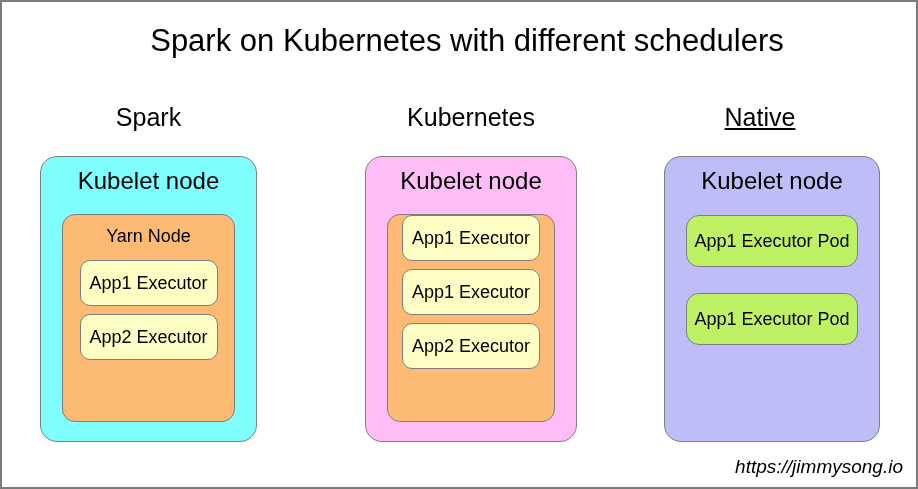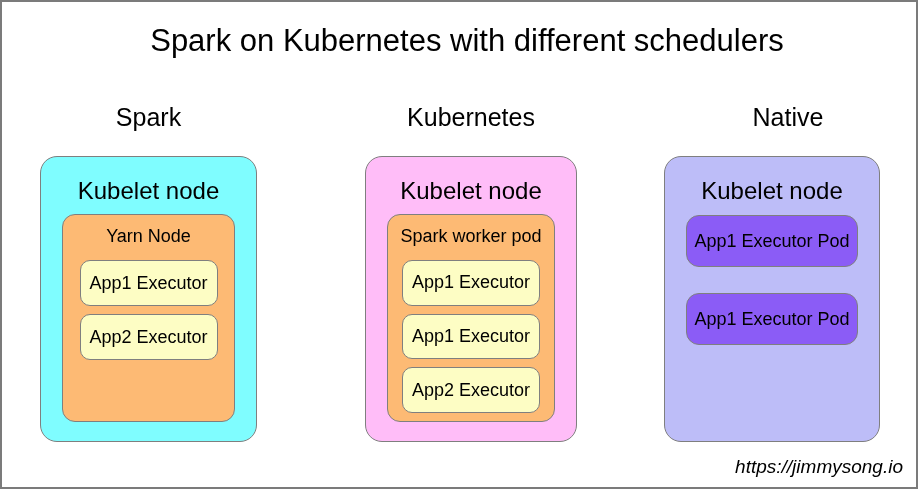--- a/index.html
+++ b/index.html
@@ -20,36 +20,36 @@
     letter-spacing: 0px;
     white-space: nowrap;
   }
   .col-heading {
     position: absolute; top: 101px;
     text-align: center;
     font-size: 25px;
   }
   .col-heading.c1 { left: 38px;  width: 217px; }
   .col-heading.c2 { left: 363px; width: 212px; }
-  .col-heading.c3 { left: 678px; width: 216px; }
+  .col-heading.c3 { left: 650px; width: 216px; text-decoration: underline; }
 
   .node-box {
     position: absolute; top: 154px; height: 286px;
     box-sizing: border-box;
     border: 1px solid #7f7f7f;
     border-radius: 17px;
   }
   .node-box.yarn       { left: 38px;  width: 217px; background: #7ffdff; }
   .node-box.standalone { left: 363px; width: 212px; background: #ffbdf8; }
   .node-box.native     { left: 662px; width: 216px; background: #bdbdf8; }
 
   .node-title {
     text-align: center;
     font-size: 24px;
-    margin-top: 20px;
+    margin-top: 10px;
   }
   .inner-box {
     position: absolute;
     left: 21px; right: 21px; top: 57px; bottom: 19px;
     background: #fdba74;
     border: 1px solid #7f7f7f;
     border-radius: 13px;
     box-sizing: border-box;
     display: flex;
     flex-direction: column;
@@ -78,21 +78,21 @@
   .pods-col3 {
     position: absolute;
     left: 22px; right: 22px; top: 58px;
     display: flex;
     flex-direction: column;
     align-items: center;
     gap: 26px;
   }
   .pod.green {
     width: 172px; height: 52px;
-    background: #8b5cf6;
+    background: #bef264;
     border-radius: 13px;
   }
   .footer-url {
     position: absolute;
     right: 13px; bottom: 9px;
     font-style: italic;
     font-size: 19px;
   }
 </style>
 </head>
@@ -109,21 +109,20 @@
   <div class="inner-box">
     <div class="inner-title">Yarn Node</div>
     <div class="pod yellow">App1 Executor</div>
     <div class="pod yellow">App2 Executor</div>
   </div>
 </div>
 
 <div class="node-box standalone">
   <div class="node-title">Kubelet node</div>
   <div class="inner-box">
-    <div class="inner-title">Spark worker pod</div>
     <div class="pod yellow">App1 Executor</div>
     <div class="pod yellow">App1 Executor</div>
     <div class="pod yellow">App2 Executor</div>
   </div>
 </div>
 
 <div class="node-box native">
   <div class="node-title">Kubelet node</div>
   <div class="pods-col3">
     <div class="pod green">App1 Executor Pod</div>

